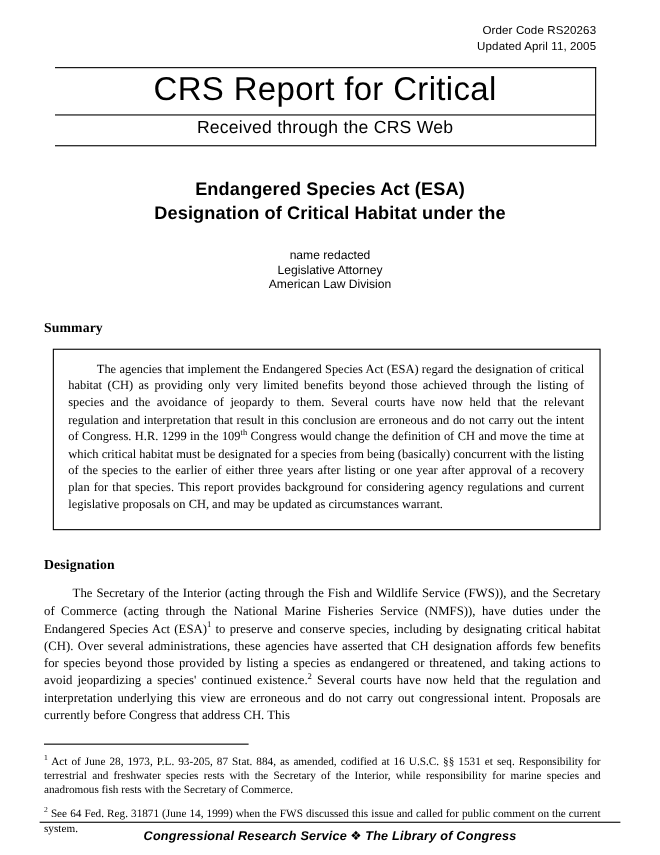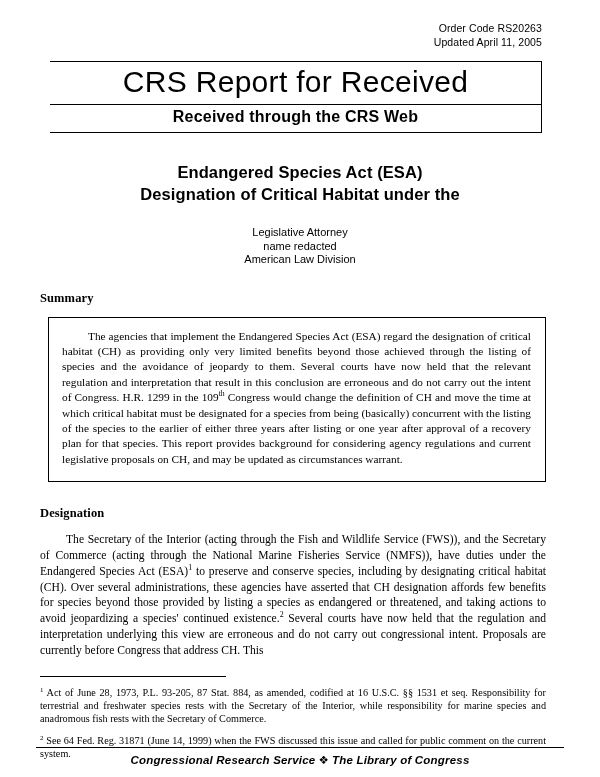--- a/index.html
+++ b/index.html
@@ -48,21 +48,21 @@
     font-weight: 400;
     letter-spacing: 0.3px;
     text-align: center;
     padding: 2px 0 4px 0;
     border-bottom: 1.2px solid #000;
     line-height: 36px;
   }
   .masthead-sub {
     font-family: "Liberation Sans", sans-serif;
     font-size: 16px;
-    font-weight: 700;
+    font-weight: 400;
     text-align: center;
     padding: 2px 0 5px 0;
     line-height: 20px;
     letter-spacing: 0.2px;
   }
 
   
   .doc-title {
     font-family: "Liberation Sans", sans-serif;
     font-size: 16.5px;
@@ -173,32 +173,32 @@
 <body>
 
 <div class="page">
 
   <div class="order-block">
     <div>Order Code RS20263</div>
     <div>Updated April 11, 2005</div>
   </div>
 
   <div class="masthead">
-    <div class="masthead-title">CRS Report for Received</div>
+    <div class="masthead-title">CRS Report for Critical</div>
     <div class="masthead-sub">Received through the CRS Web</div>
   </div>
 
   <div class="doc-title">
     <div>Endangered Species Act (ESA)</div>
     <div>Designation of Critical Habitat under the</div>
   </div>
 
   <div class="author-block">
+    <div>name redacted</div>
     <div>Legislative Attorney</div>
-    <div>name redacted</div>
     <div>American Law Division</div>
   </div>
 
   <div class="section-head">Summary</div>
 
   <div class="summary-box">
     <p><span>The agencies that implement the Endangered Species Act (ESA) regard the designation of critical habitat (CH) as providing only very limited benefits beyond those achieved through the listing of species and the avoidance of jeopardy to them.  Several courts have now held that the relevant regulation and interpretation that result in this conclusion are erroneous and do not carry out the intent of Congress.  H.R. 1299 in the </span><span>109</span><sup>th</sup><span> Congress would change the definition of CH and move the time at which critical habitat must be designated for a species from being (basically) concurrent with the listing of the species to the earlier of either three years after listing or one year after approval of a recovery plan for that species.  This report provides background for considering agency regulations and current legislative proposals on CH, and may be updated as circumstances warrant.</span></p>
   </div>
 
   <div class="section-head">Designation</div>

